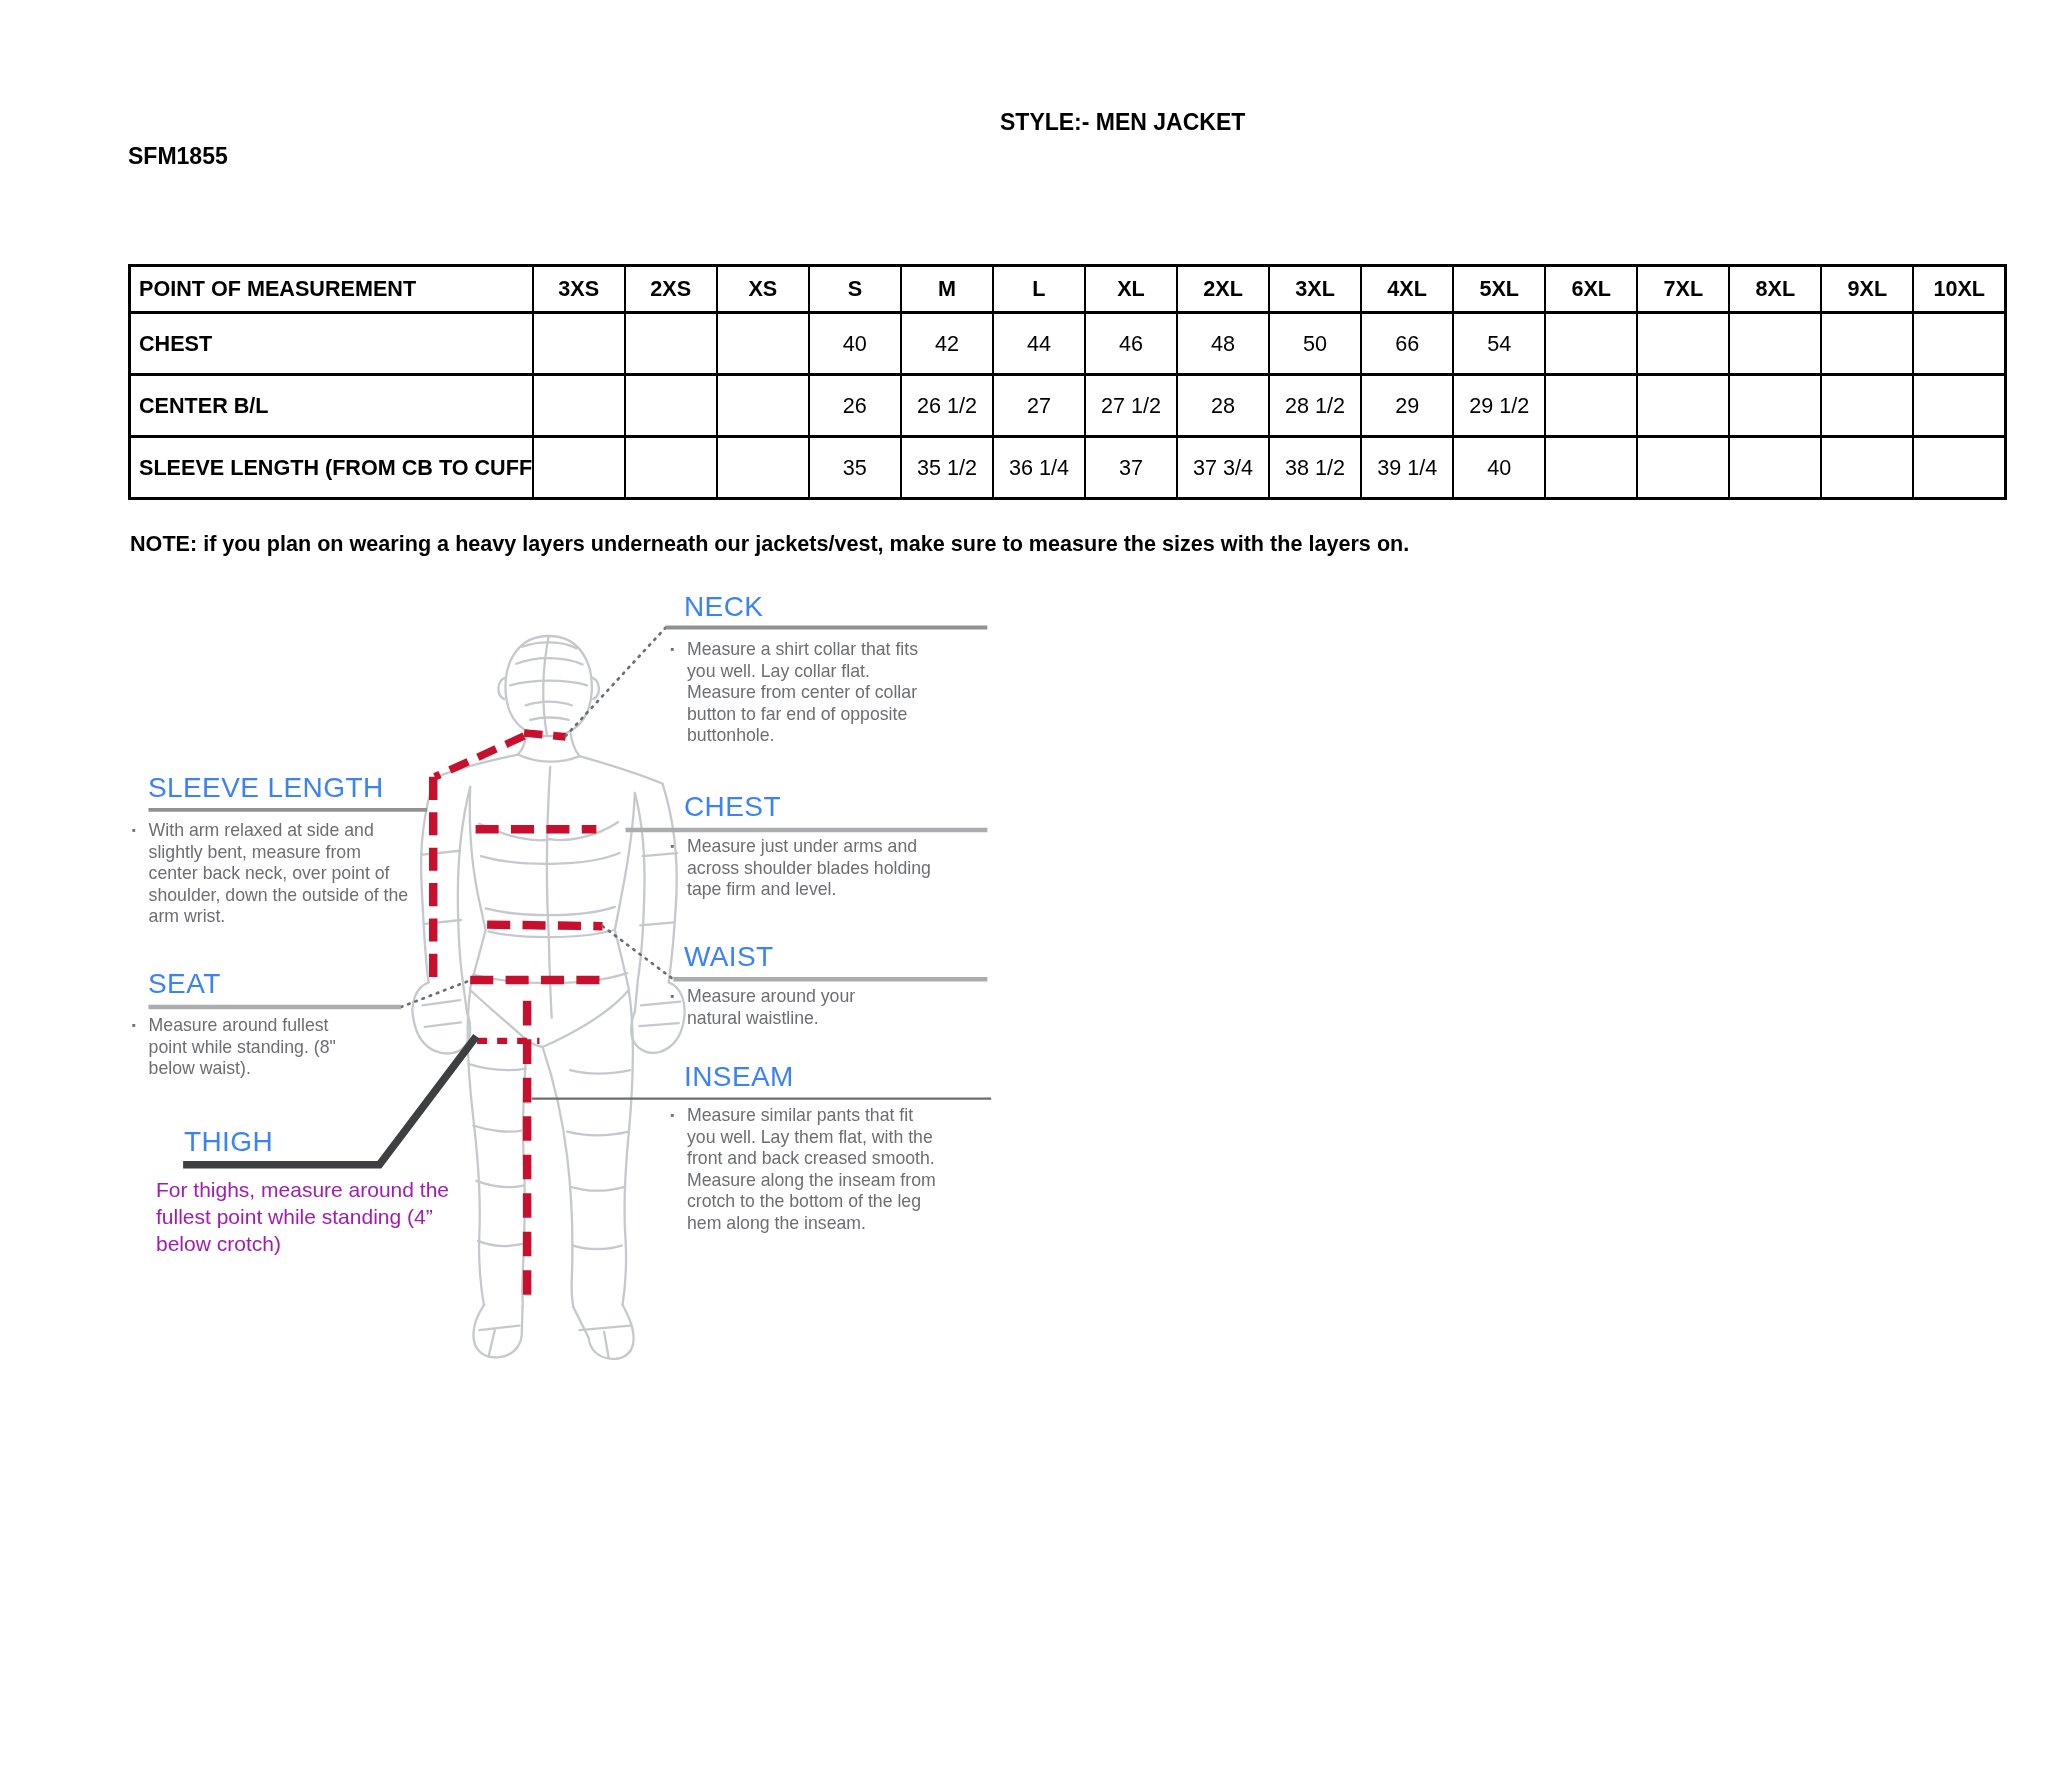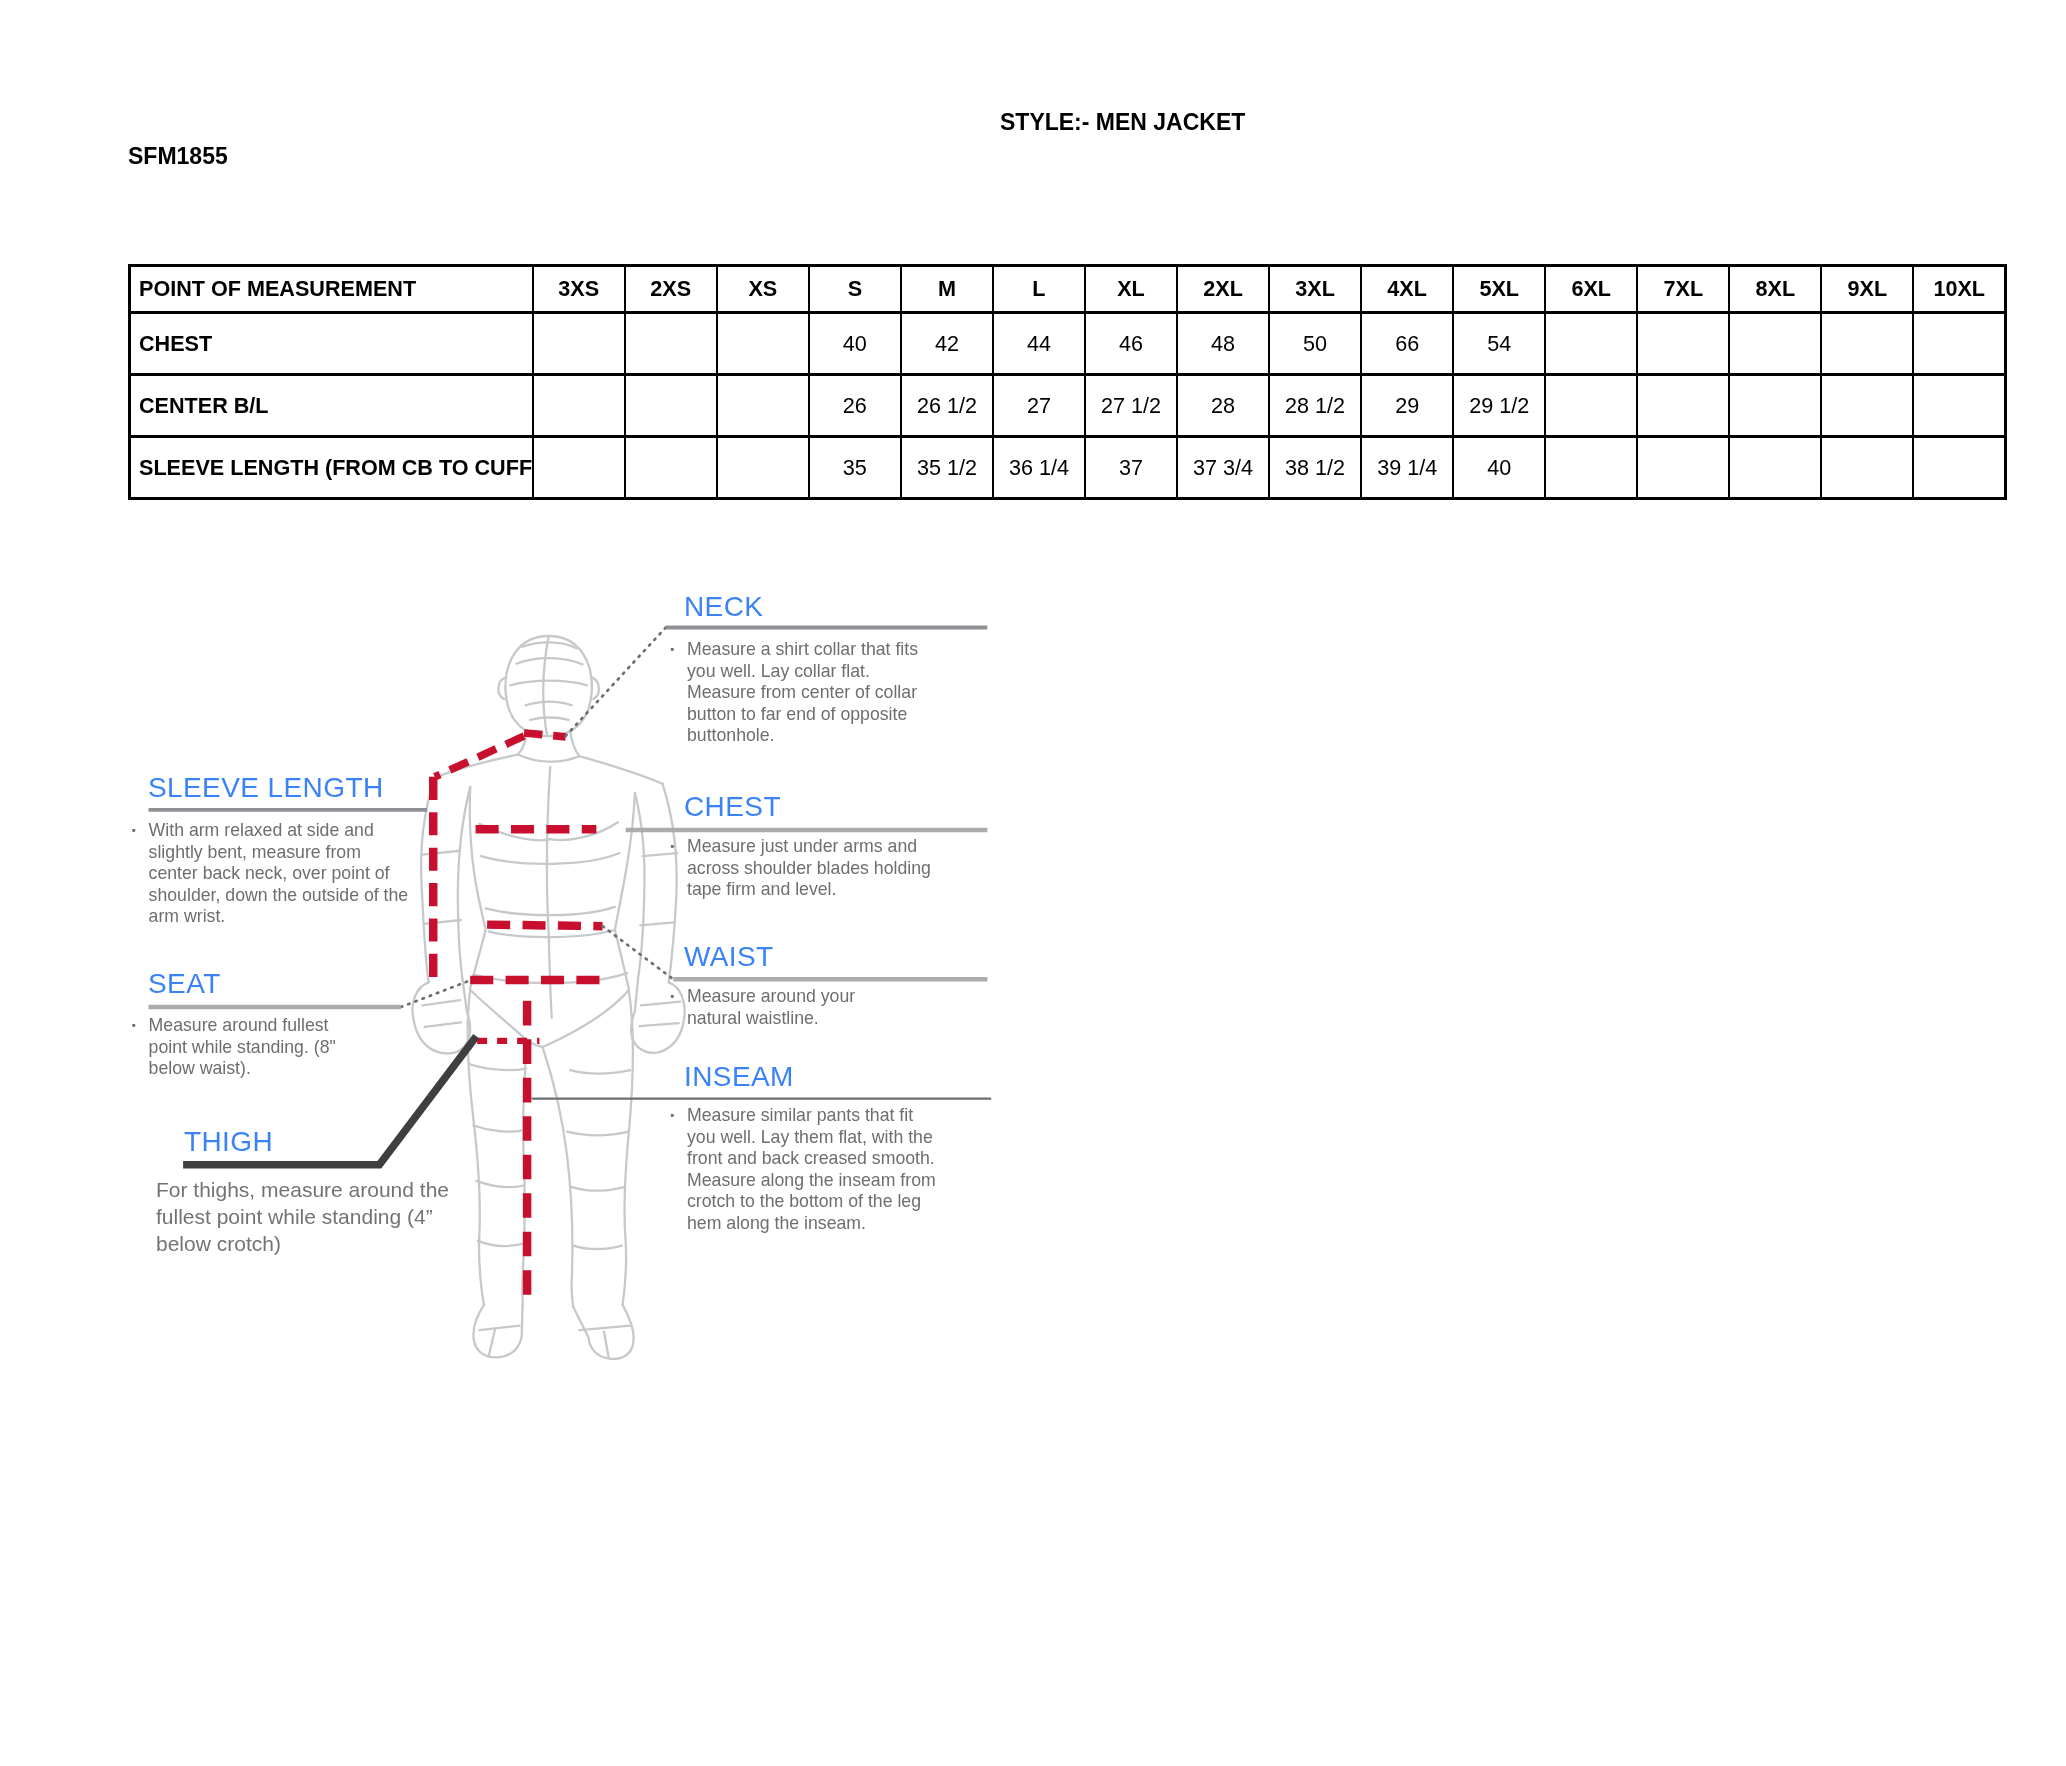--- a/index.html
+++ b/index.html
@@ -24,21 +24,21 @@
 
   .note-line{position:absolute;left:97px;top:531px;font-size:21.6px;font-weight:bold;white-space:nowrap;}
 
   .diagram{position:absolute;left:77px;top:585px;width:962px;height:847px;}
   svg.diagram-svg{position:absolute;left:0;top:0;}
 
   .sec{position:absolute;}
   .sec-title{font-size:28px;font-weight:400;color:#3b82f6;letter-spacing:0.4px;white-space:nowrap;}
   .sec-body{display:flex;align-items:flex-start;font-size:17.7px;line-height:21.6px;color:#6d6e71;}
   .sec-body .bullet{flex:0 0 17px;font-size:11.5px;line-height:21.6px;color:#6d6e71;}
-  .thigh-body{font-size:21px;line-height:27px;color:#737373;}
+  .thigh-body{font-size:21px;line-height:27px;color:#a21caf;}
 </style>
 </head>
 <body>
 
 <div class="page">
 
   <div class="doc-title">STYLE:- MEN JACKET</div>
   <div class="style-code">SFM1855</div>
 
   <table class="size-table">
@@ -119,20 +119,21 @@
       <td>40</td>
       <td></td>
       <td></td>
       <td></td>
       <td></td>
       <td></td>
     </tr>
   </tbody>
     </table>
 
+  <div class="note-line">NOTE: if you plan on wearing a heavy layers underneath our jackets/vest, make sure to measure the sizes with the layers on.</div>
 
   <div class="diagram">
     <svg class="diagram-svg" width="962" height="847" viewBox="0 0 1250 1100">
 
       <g stroke="#c6c9cb" stroke-width="3" fill="none" stroke-linecap="round" stroke-linejoin="round">
 
         <path d="M570,66 C610,66 628,100 626,138 C624,172 606,196 570,196 C534,196 516,172 514,138 C512,100 530,66 570,66 Z"></path>
         <path d="M570,66 C562,108 560,152 568,196"></path>
         <path d="M528,102 C552,92 590,92 614,103"></path>
         <path d="M520,130 C550,122 592,122 620,130"></path>

